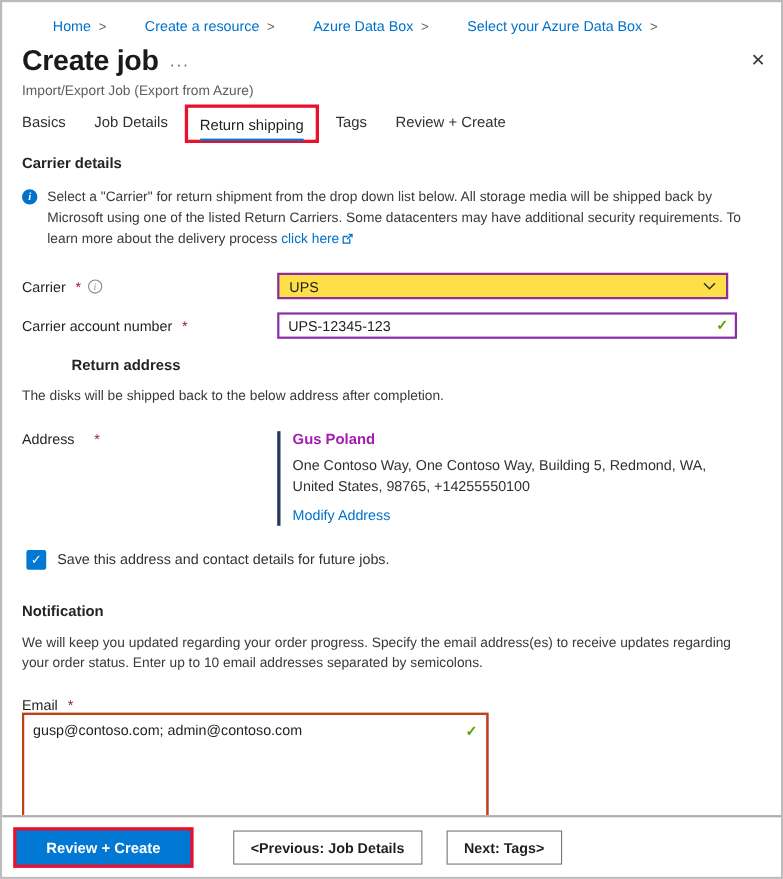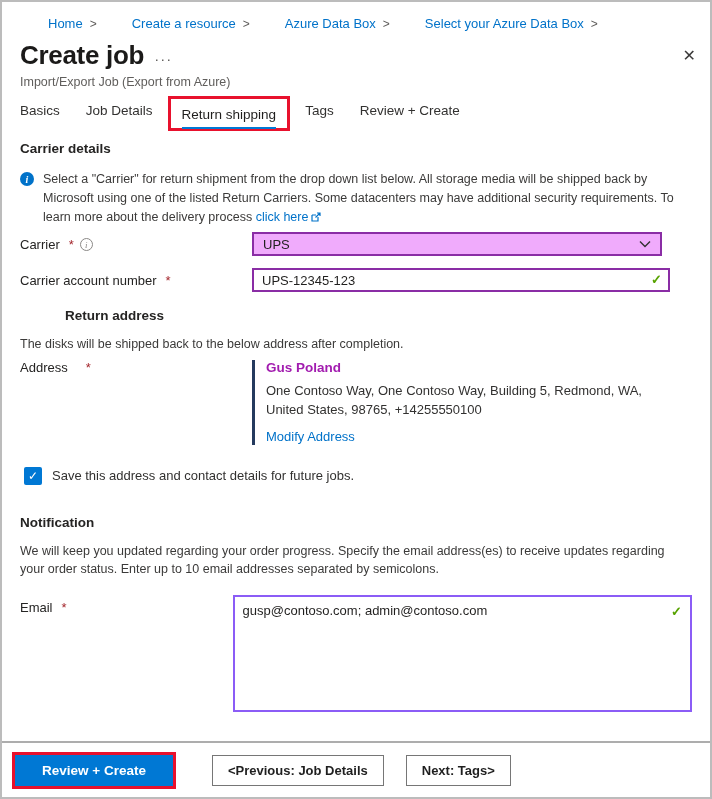--- a/index.html
+++ b/index.html
@@ -26,21 +26,21 @@
   .page-title { font-size: 26px; font-weight: bold; color: #1b1a19; letter-spacing: -0.3px; }
   .title-ellipsis { color: #605e5c; font-size: 15px; cursor: pointer; letter-spacing: 1px; }
   .subtitle { margin-top: 4px; font-size: 12.5px; color: #605e5c; }
   .close-btn {
     position: absolute; top: 46px; right: 14px;
     font-size: 16px; color: #3b3a39; cursor: pointer;
     background: none; border: none; line-height: 1; font-family: "Liberation Sans", sans-serif;
   }
 
   
-  .tabs { margin-top: 14px; display: flex; align-items: flex-end; font-size: 13.5px; }
+  .tabs { margin-top: 14px; display: flex; align-items: flex-start; font-size: 13.5px; }
   .tab { color: #323130; cursor: pointer; padding-bottom: 5px; margin-right: 26px; border-bottom: 2px solid transparent; }
   .tab-annotation {
     border: 3px solid #e8112d;
     padding: 8px 11px 6px;
     margin: -8px 15px -6px -11px;
   }
   .tab.selected { color: #201f1e; border-bottom: 2px solid #0078d4; margin-right: 0; }
 
   
   .section-heading { font-size: 13.5px; font-weight: bold; color: #252423; }
@@ -62,21 +62,21 @@
   
   .form-row { display: flex; align-items: center; }
   .form-label { width: 232px; font-size: 13px; color: #252423; display: flex; align-items: center; gap: 6px; }
   .req { color: #a4262c; margin-left: 3px; }
   .hint-icon {
     display: inline-block; width: 13px; height: 13px; border: 1px solid #8a8886; border-radius: 50%;
     color: #8a8886; font-size: 9px; text-align: center; line-height: 12px; font-style: italic;
     font-family: "Liberation Serif", serif;
   }
   .combo {
-    width: 410px; height: 24px; border: 2px solid #8a2da5; background: #f0abfc;
+    width: 410px; height: 24px; border: 2px solid #8a2da5; background: #fde047;
     display: flex; align-items: center; justify-content: space-between;
     padding: 0 9px; font-size: 13px; cursor: pointer; color: #201f1e;
   }
   .text-input-wrap { position: relative; width: 418px; }
   .text-input {
     width: 100%; height: 24px; border: 2px solid #8a2da5; background: #fff;
     padding: 0 26px 0 8px; font-size: 13px; color: #201f1e;
     font-family: "Liberation Sans", sans-serif; outline: none;
   }
   .valid-check { position: absolute; right: 8px; color: #57a300; font-size: 13px; font-weight: bold; }
@@ -91,23 +91,23 @@
 
   
   .checkbox-row { display: flex; align-items: center; gap: 10px; margin-left: 4px; cursor: pointer; }
   .checkbox {
     width: 18px; height: 18px; background: #0078d4; border-radius: 2px;
     color: #fff; font-size: 12px; display: flex; align-items: center; justify-content: center;
   }
   .checkbox-label { font-size: 13px; color: #323130; }
 
   
-  .email-row { display: flex; align-items: flex-start; }
+  .email-row { display: flex; align-items: flex-start; flex-direction: column; }
   .email-row .form-label { padding-top: 5px; }
-  .textarea-wrap { position: relative; width: 501px; height: 117px; border: 2px solid #8b5cf6; background: #701a75; }
+  .textarea-wrap { position: relative; width: 424px; height: 117px; border: 2px solid #c2410c; background: #701a75; }
   .textarea-wrap textarea {
     width: 100%; height: 100%; border: none; resize: none; outline: none;
     padding: 6px 26px 6px 8px; font-size: 13px; color: #201f1e;
     font-family: "Liberation Sans", sans-serif;
   }
 
   
   .footer {
     position: absolute; left: 0; right: 0; bottom: 0; height: 56px;
     border-top: 2px solid #adadad; background: #fff;
@@ -119,21 +119,21 @@
     box-shadow: 0 0 0 3px #e8112d;
     font-family: "Liberation Sans", sans-serif;
   }
   .secondary-btn {
     background: #fff; color: #1f1f1f; font-weight: bold; font-size: 13px;
     border: 1px solid #767676; padding: 7px 15px; cursor: pointer;
     font-family: "Liberation Sans", sans-serif;
   }
   .btn-prev { margin-left: 39px; }
   .btn-next { margin-left: 22px; } .mt16 { margin-top: 16px; } .mt12 { margin-top: 12px; }
-  .mt18 { margin-top: 6px; } .mt22 { margin-top: 22px; } .mt28 { margin-top: 16px; padding-left: 45px; }
+  .mt18 { margin-top: 22px; } .mt22 { margin-top: 22px; } .mt28 { margin-top: 16px; padding-left: 45px; }
   .mt30 { margin-top: 30px; }
 </style>
 </head>
 <body>
 
 <div class="page">
   <div class="content">
 
     <nav class="breadcrumb">
       <a>Home</a>

